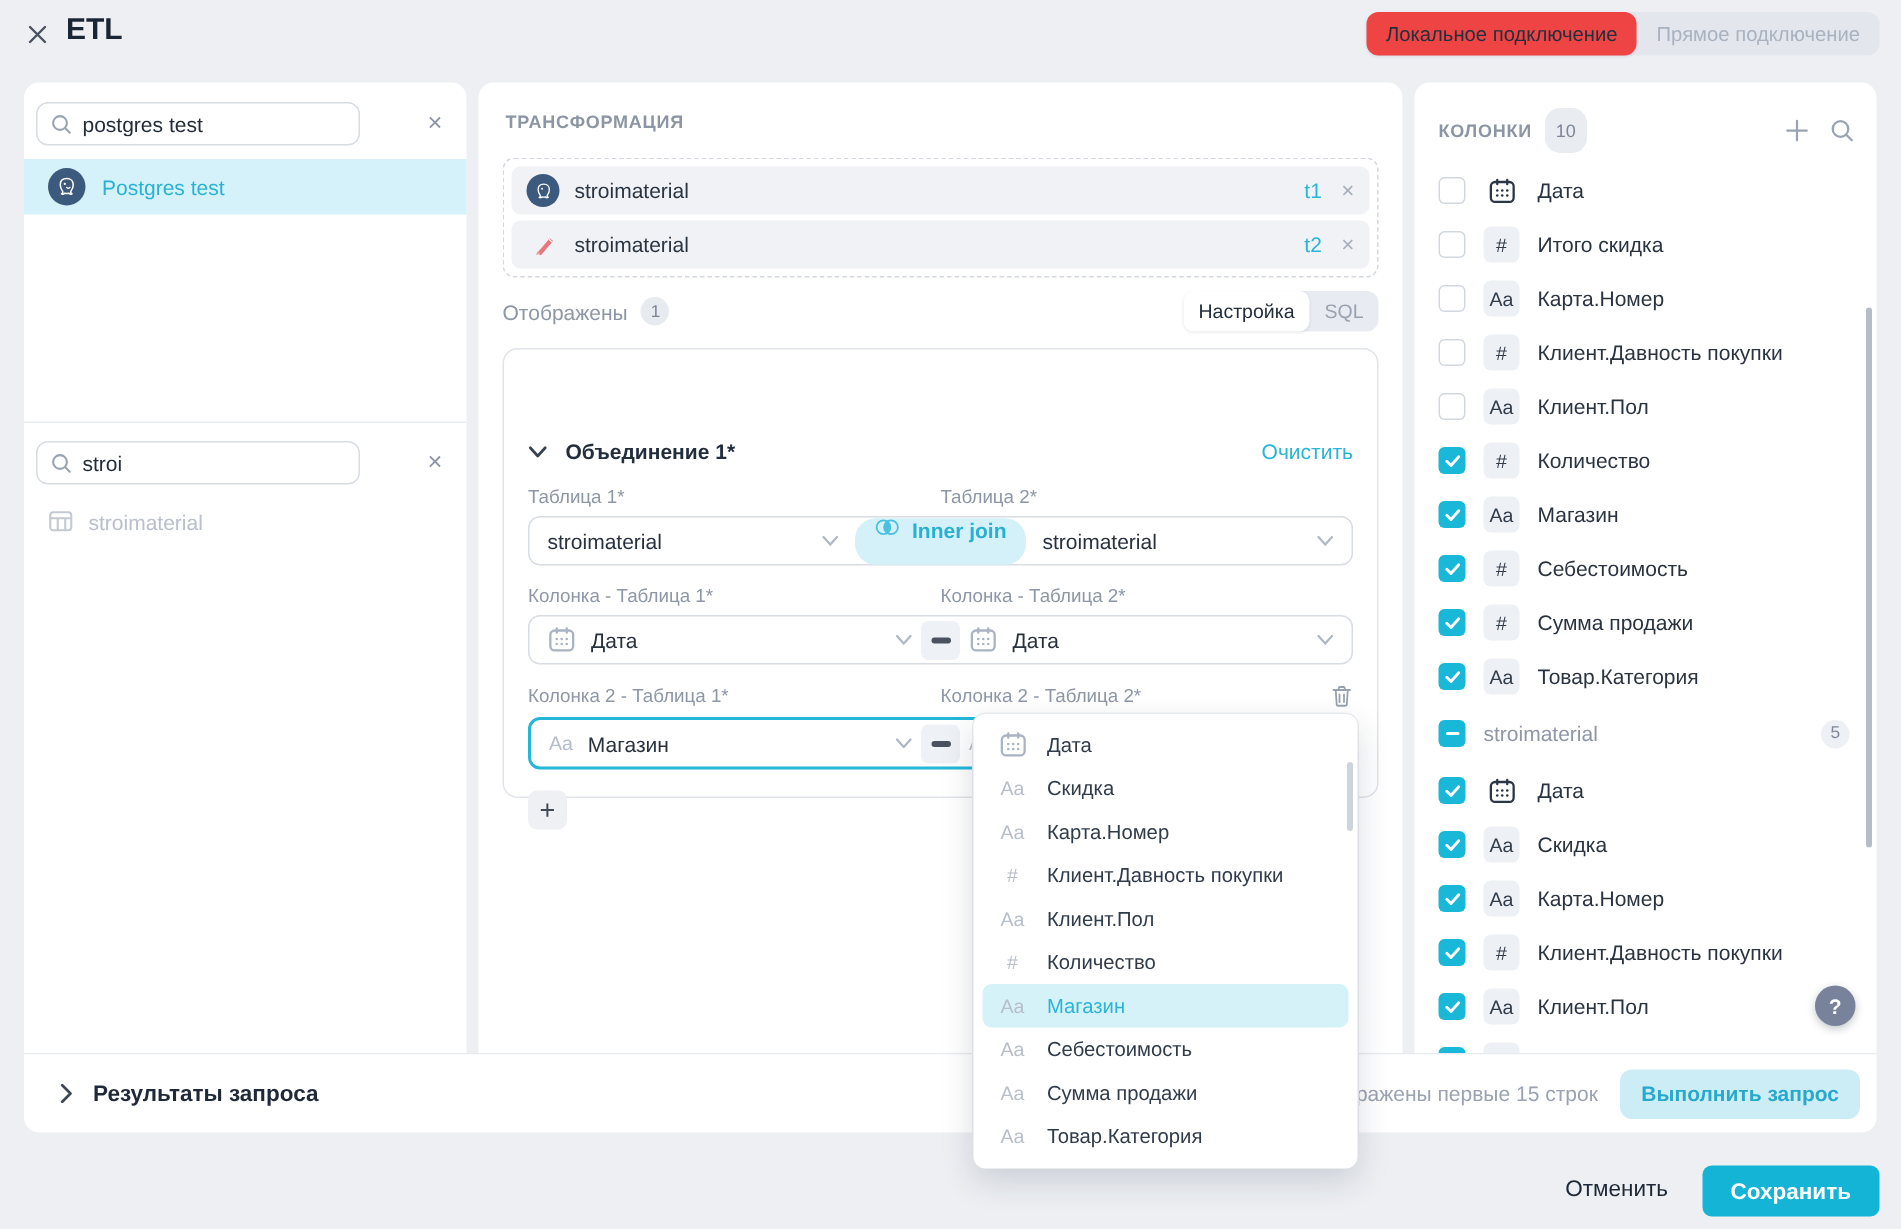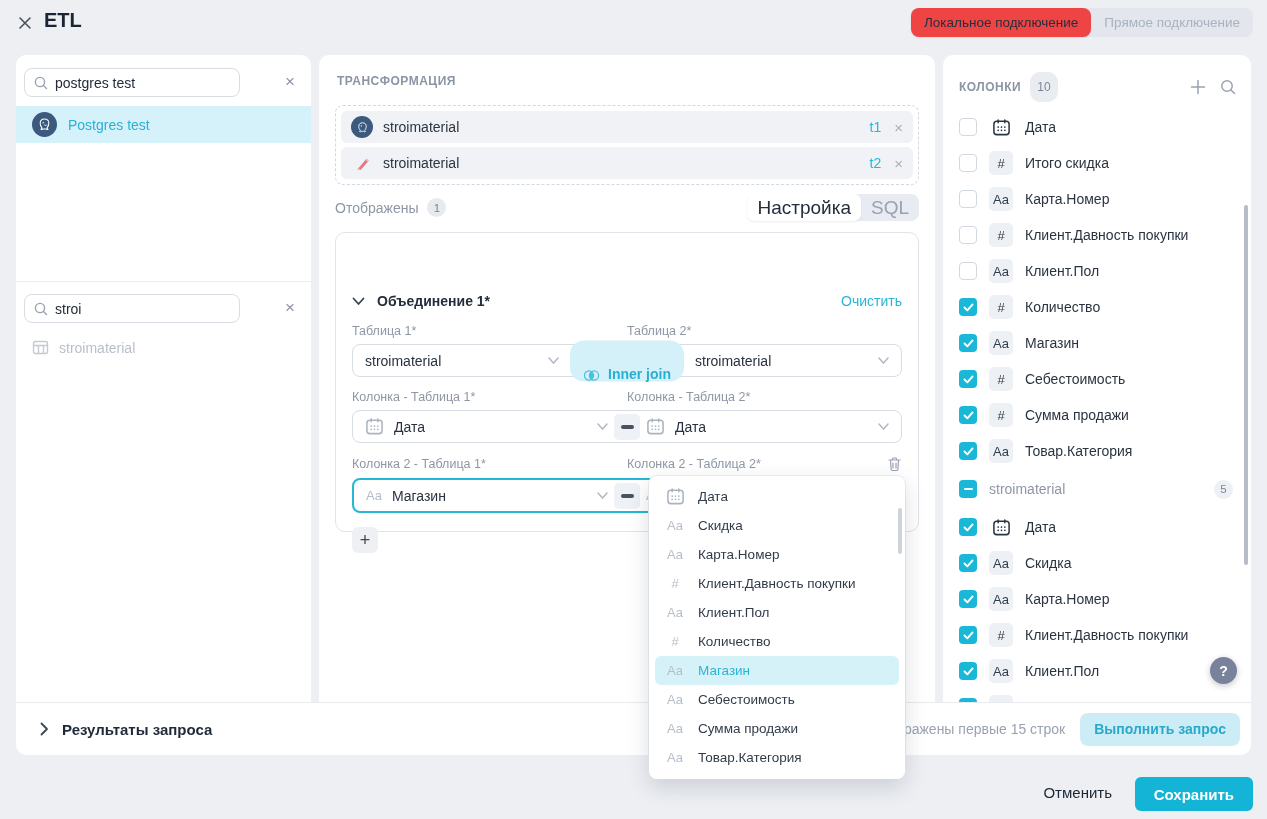--- a/index.html
+++ b/index.html
@@ -40,41 +40,41 @@
   .mp-title { position:absolute; left:18px; top:19px; font-size:12px; font-weight:700; letter-spacing:.5px; color:#8b95a3; }
   .src-box { position:absolute; left:16px; top:50px; width:584px; height:80px; border:1px dashed #d3d8e0; border-radius:8px; padding:5px; }
   .src-row { height:32px; background:#f0f2f6; border-radius:6px; display:flex; align-items:center; padding:0 10px; margin-bottom:4px; }
   .src-row .nm { margin-left:10px; color:#2a3542; }
   .src-row .alias { margin-left:auto; color:#27b6d8; }
   .src-row .rm { margin-left:13px; color:#a8afbb; font-size:15px; cursor:pointer; }
   .join-row { position:absolute; left:16px; top:139px; width:584px; height:27px; display:flex; align-items:center; }
   .join-row .jlbl { color:#8d97a5; }
   .badge-sm { width:19px; height:19px; margin-left:9px; border-radius:50%; background:#e7eaef; color:#7b8596; font-size:11.5px; display:flex; align-items:center; justify-content:center; }
   .tabs { margin-left:auto; height:27px; background:#e8ebf1; border-radius:8px; display:flex; }
-  .tabs .tab { display:flex; align-items:center; padding:0 10px; font-size:19px; color:#99a2b0; border-radius:7px; cursor:pointer; }
+  .tabs .tab { display:flex; align-items:center; padding:0 10px; font-size:13px; color:#99a2b0; border-radius:7px; cursor:pointer; }
   .tabs .tab.active { background:#fff; color:#232e3c; box-shadow:0 1px 2px rgba(20,30,50,.08); }
 
   .join-card { position:absolute; left:16px; top:177px; width:584px; height:300px; border:1px solid #e0e4ea; border-radius:10px; background:#fff; padding:14px 16px; }
   .card-head { display:flex; align-items:center; height:20px;margin-top:44px; }
   .card-head .chev { margin-right:12px; }
   .card-head .t { font-weight:700; color:#232e3c; }
   .card-head .clear { margin-left:auto; color:#2ab5d6; cursor:pointer; }
   .label-row { display:flex; align-items:center; margin-top:13px; margin-bottom:6px; font-size:12.5px; color:#8d97a5; }
   .label-row .l { width:50%; }
   .label-row .l2 { flex:1; }
   .field-row { position:relative; height:33px; border:1px solid #d8dde4; border-radius:8px; display:flex; align-items:center; }
   .field-row.active { border:2px solid #25b7d8; height:35px; }
   .half { flex:1; display:flex; align-items:center; padding:0 12px; gap:10px; min-width:0; }
   .half .val { color:#28323f; }
   .half .chev { margin-left:auto; }
   .half.l1 { padding-right:76px; }
   .half.r1 { padding-left:60px; }
   .half.rr { padding-left:26px; }
   .tchar { font-size:13px; color:#b3bcc8; }
-  .join-btn { position:absolute; left:50%; top:50%; transform:translate(-50%,-50%); height:41px; background:#d4f0f8; border-radius:14px; color:#27b0d3; font-weight:700; display:flex; align-items:flex-end; gap:8px; padding:0 13px; cursor:pointer; white-space:nowrap; }
+  .join-btn { position:absolute; left:50%; top:50%; transform:translate(-50%,-50%); height:31px; background:#d4f0f8; border-radius:14px; color:#27b0d3; font-weight:700; display:flex; align-items:flex-start; gap:8px; padding:0 13px; cursor:pointer; white-space:nowrap; }
   .connector { position:absolute; left:50%; top:50%; transform:translate(-50%,-50%); width:26px; height:26px; background:#eef1f5; border-radius:5px; display:flex; align-items:center; justify-content:center; }
   .connector i { display:block; width:13px; height:4px; background:#4a5260; border-radius:2px; }
   .trash { margin-left:auto; cursor:pointer; }
   .add-btn { margin-top:14px; width:26px; height:26px; background:#eef0f4; border-radius:6px; display:flex; align-items:center; justify-content:center; color:#3f4956; font-size:18px; line-height:18px; cursor:pointer; }
 
   
   .dd { position:absolute; left:330px; top:421px; width:256px; height:303px; background:#fff; border-radius:8px; box-shadow:0 8px 22px rgba(25,35,55,.16), 0 0 0 1px #eef0f3; z-index:50; padding:6px 3px; }
   .dd-item { height:29px; margin:0 3px; border-radius:6px; display:flex; align-items:center; gap:13px; padding:0 10px; cursor:pointer; }
   .dd-item .dd-ic { width:20px; display:flex; justify-content:center; }
   .dd-item .dd-ic .tchar { color:#b6bec9; }

